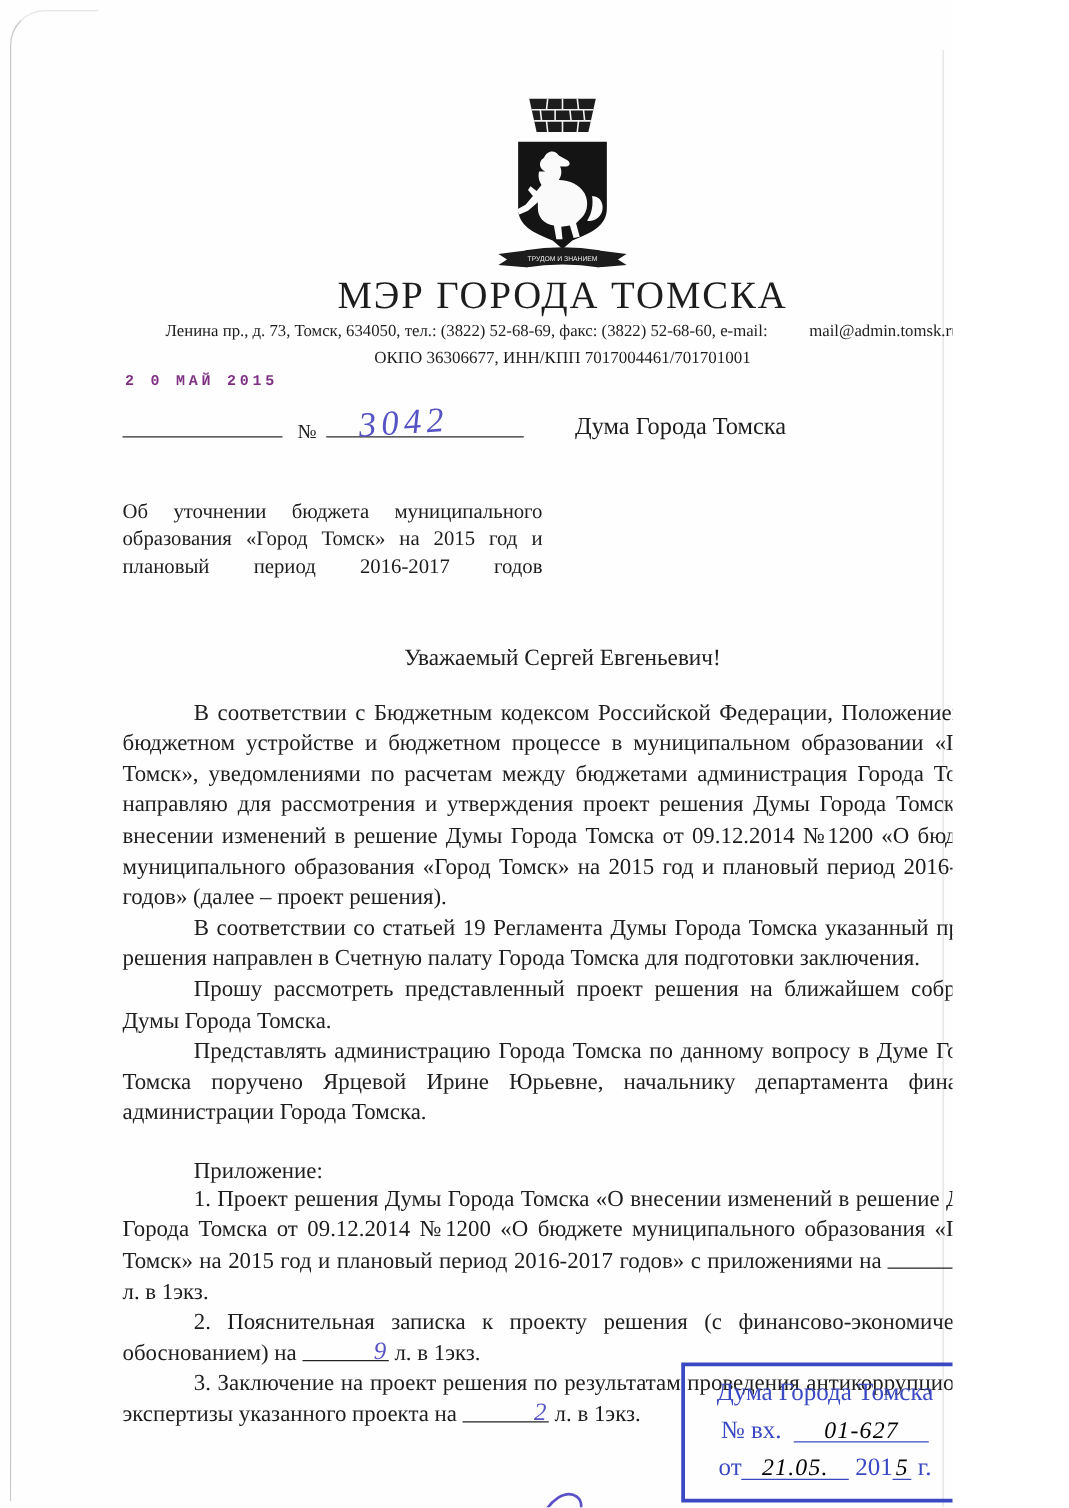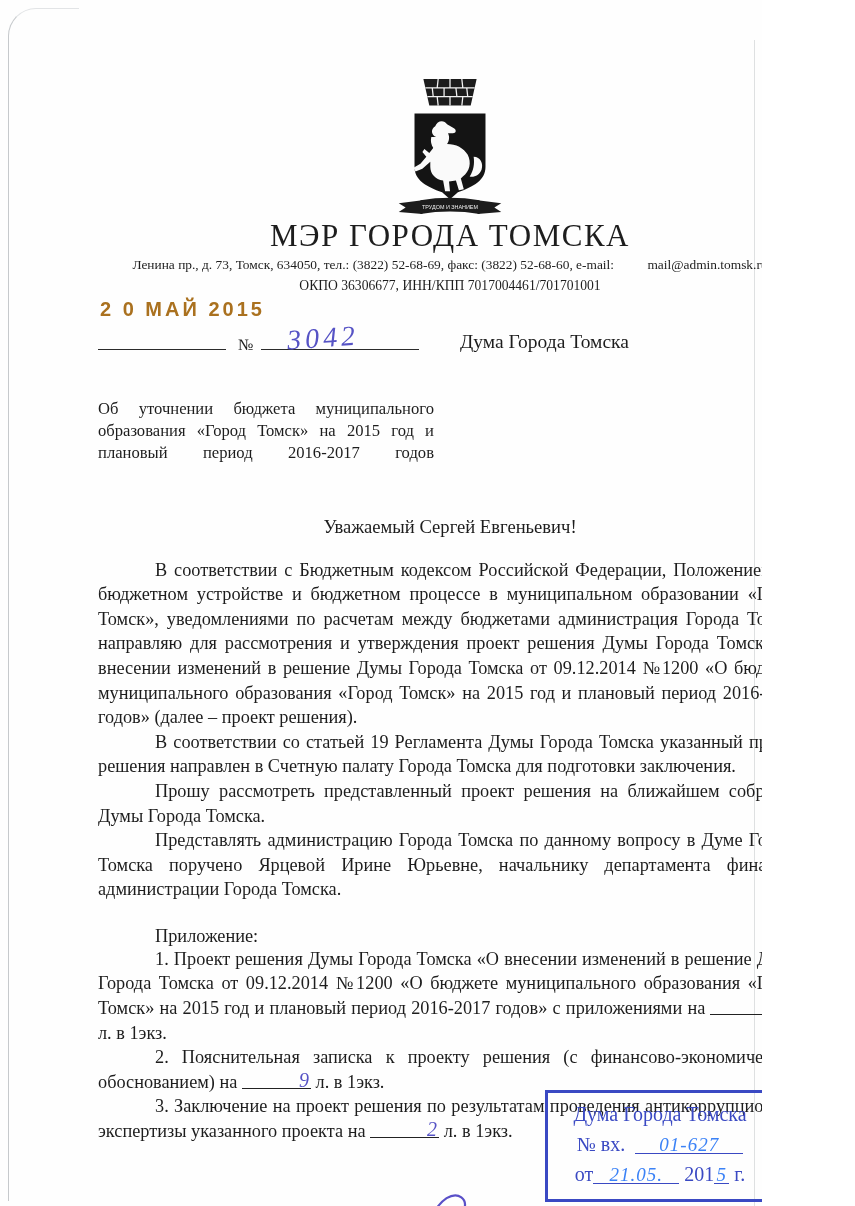--- a/index.html
+++ b/index.html
@@ -20,22 +20,22 @@
   .emblem{display:block;margin:76px auto 4px;width:120px;height:138px;}
   .doc-title{margin:4px 0 3px;text-align:center;font-size:31px;font-weight:400;
         letter-spacing:1.5px;white-space:nowrap;}
   .addr-line{text-align:center;font-size:13.4px;margin:0;white-space:nowrap;}
   .addr-line .email{margin-left:30px;}
   .okpo-line{text-align:center;font-size:13.6px;margin:5px 0 0;}
 
   
   .ref-area{position:relative;margin-top:28px;height:56px;font-size:16px;}
   .date-stamp{position:absolute;left:2px;top:-24px;
-        font-family:Liberation Sans, sans-serif;font-weight:bold;font-size:20px;
-        letter-spacing:3px;color:#a16207;opacity:.9;}
+        font-family:Liberation Mono, monospace;font-weight:bold;font-size:12px;
+        letter-spacing:3px;color:#701a75;opacity:.9;}
   .ref-r1,.ref-r2{position:absolute;left:0;white-space:nowrap;}
   .ref-r1{top:14px;}
   .ref-r2{top:40px;}
   .uline{display:inline-block;border-bottom:1.4px solid #2b2b2b;height:13px;
         vertical-align:baseline;}
   .w130{width:128px;}  .w150{width:148px;}  .w160{width:158px;}
   .num-wrap{position:relative;display:inline-block;}
   .hand{font-style:italic;color:#5653c5;}
   .hand-num{position:absolute;left:26px;bottom:0px;font-size:28px;letter-spacing:4px;
         transform:rotate(-4deg);}
@@ -61,21 +61,21 @@
   .sig-name{position:absolute;left:558px;top:30px;font-size:19.5px;}
 
   
   .stamp{position:absolute;left:545px;top:1090px;width:204px;padding:8px 10px 12px;
         border:3px solid #3a49c3;color:#3a49c3;text-align:center;
         font-size:20px;line-height:1.3;}
   .stamp .s-row{margin-top:4px;white-space:nowrap;}
   .s-uline{display:inline-block;border-bottom:1.6px solid #3a49c3;height:15px;
         text-align:center;line-height:13px;}
   .s-w110{width:108px;} .s-w86{width:86px;} .s-w16{width:15px;}
-  .stamp .hand{color:#3b82f6;font-size:19px;letter-spacing:1px;}
+  .stamp .hand{color:#000000;font-size:19px;letter-spacing:1px;}
 </style>
 </head>
 <body>
 
 <div class="page">
   <div class="scan-edge-left"></div>
   <div class="scan-edge-right"></div>
   <div class="pink-mark"></div>
 
   <div class="content">

